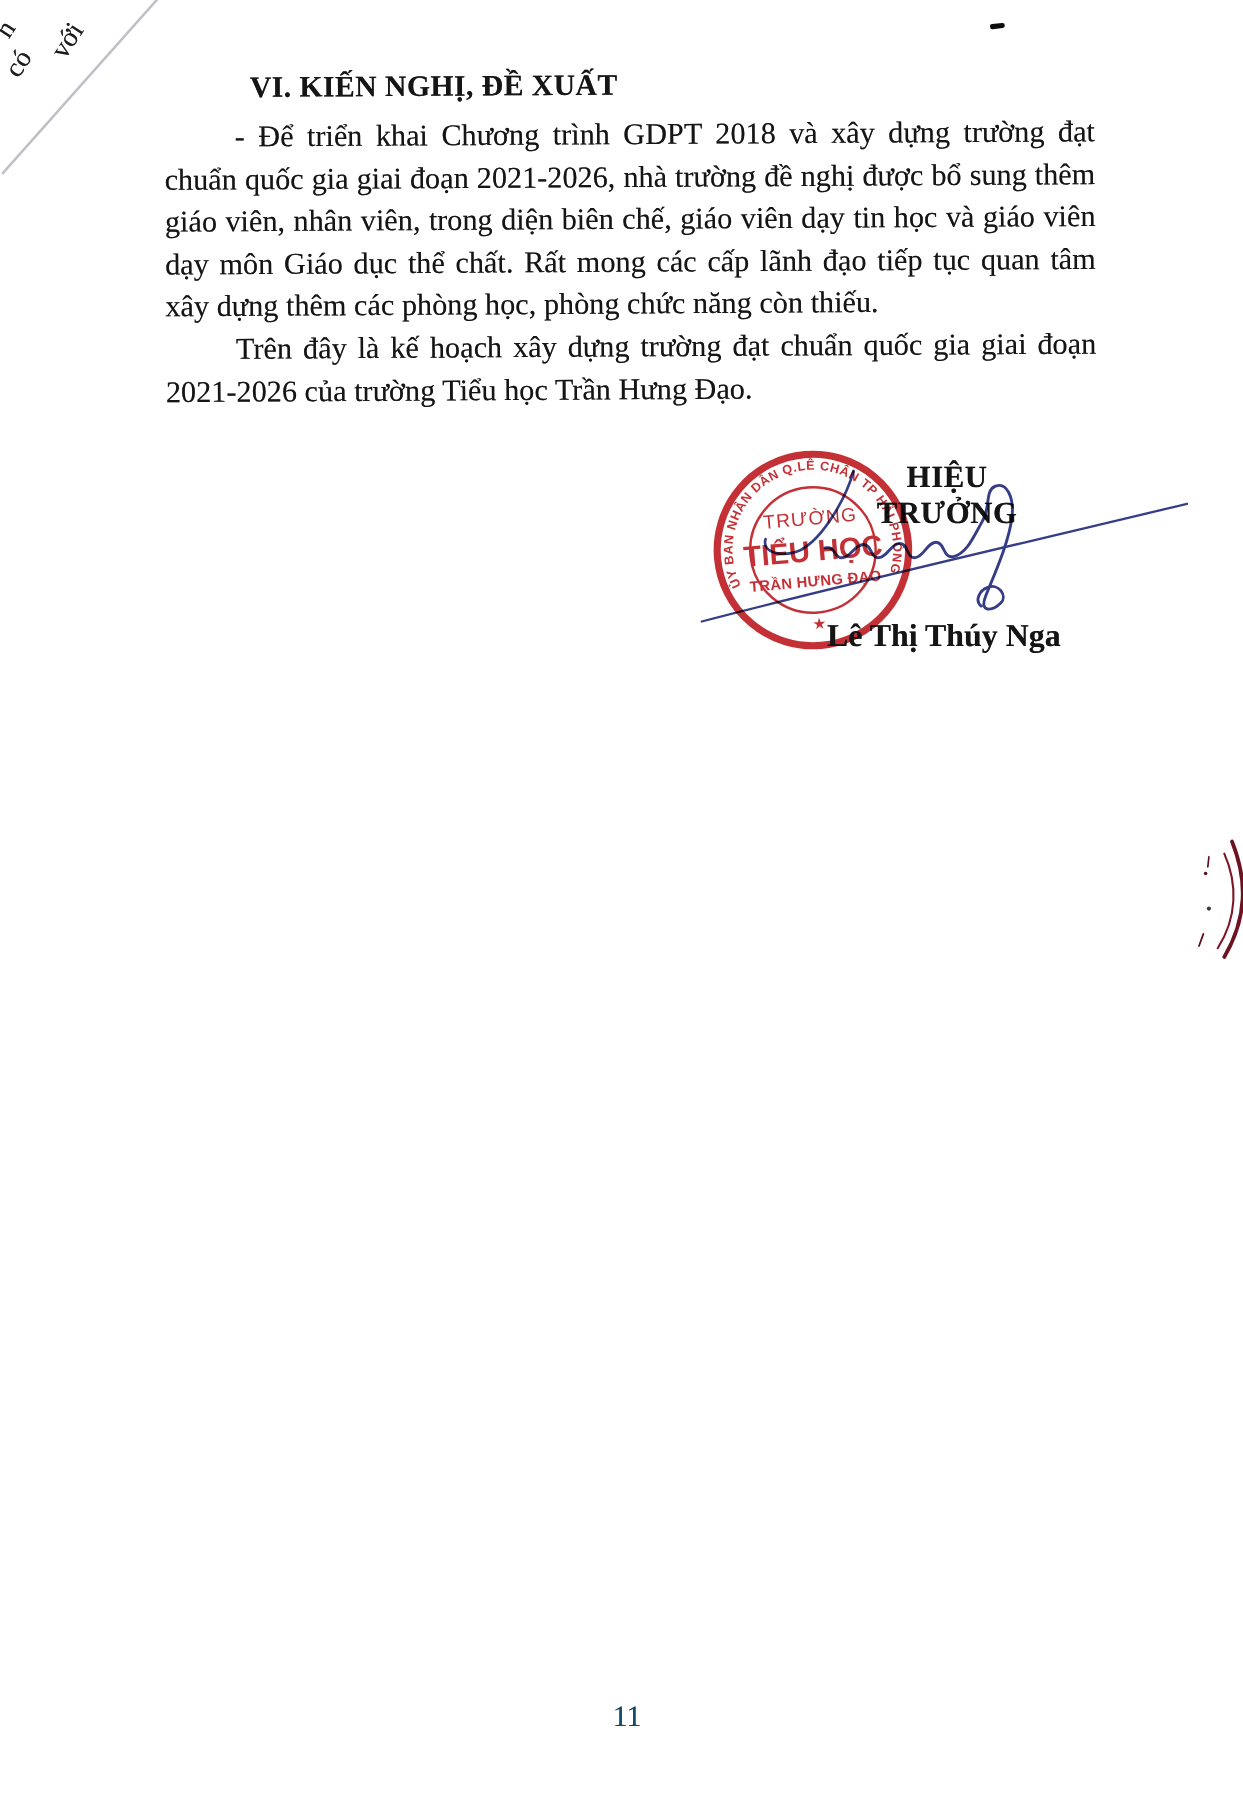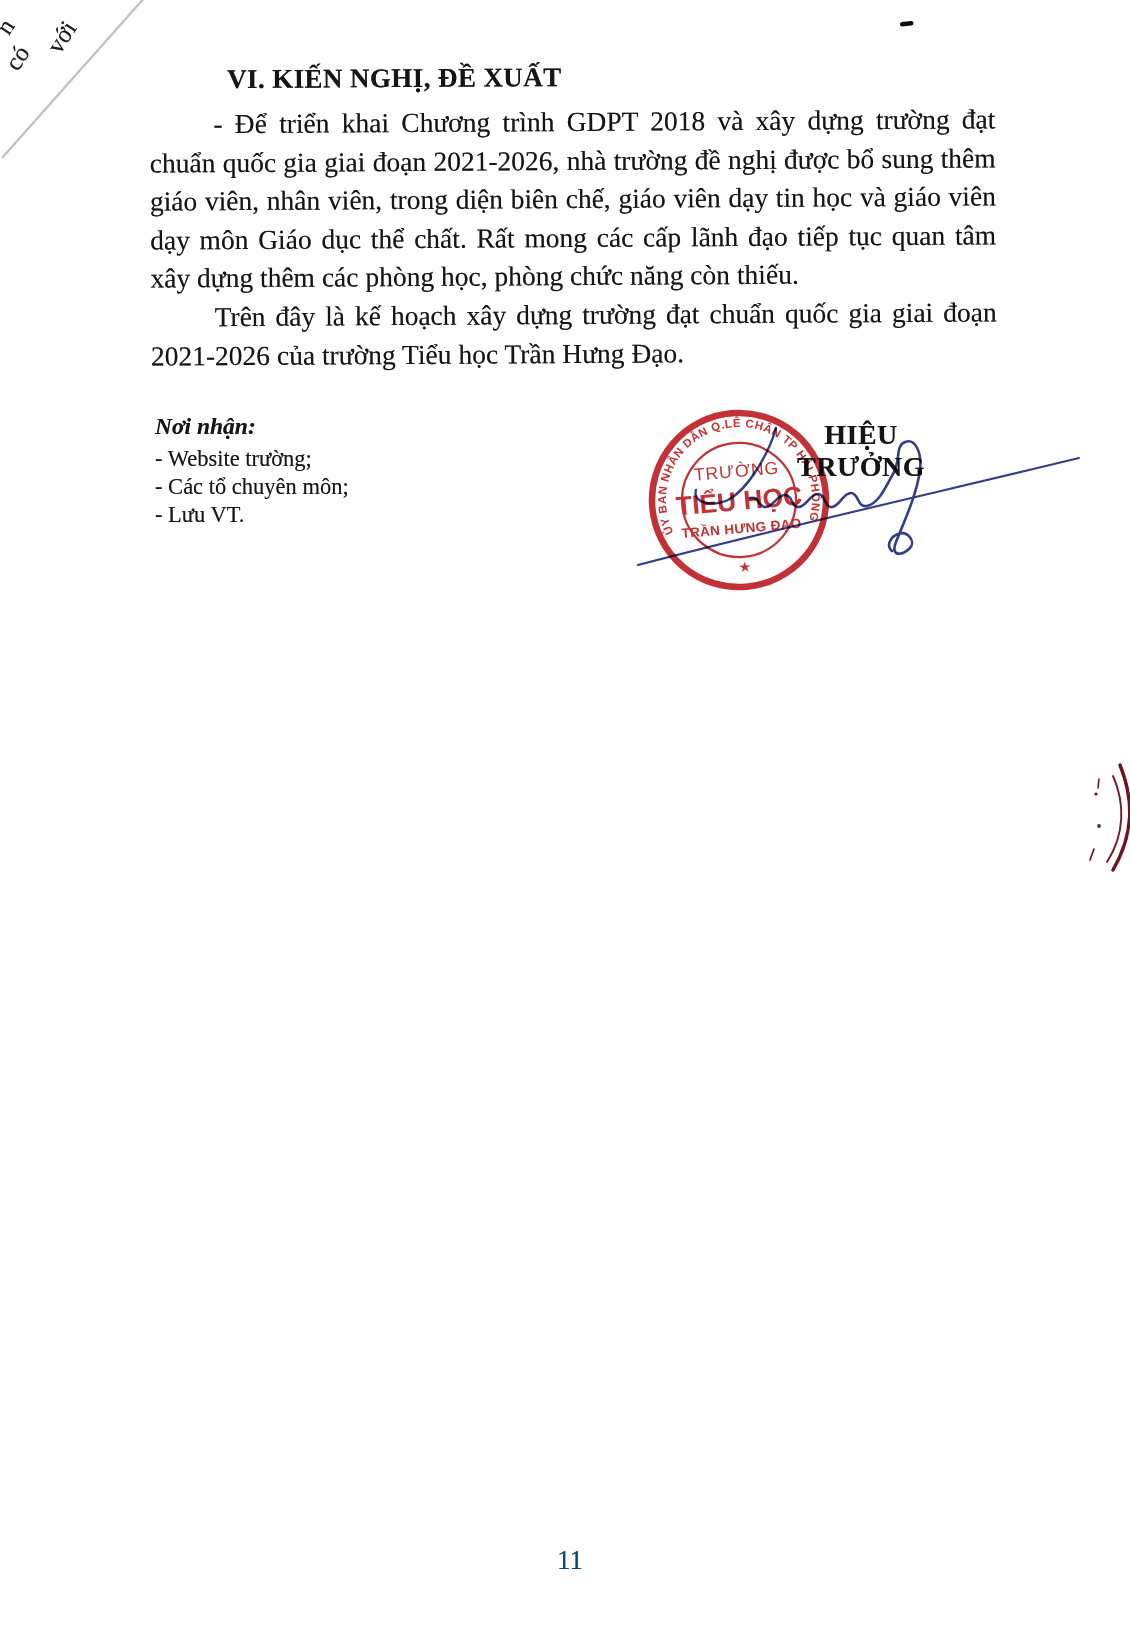--- a/index.html
+++ b/index.html
@@ -99,26 +99,20 @@
   <span class="fold-frag frag-0">n</span>
   <span class="fold-frag frag-1">có</span>
   <span class="fold-frag frag-2">với</span>
 
   <div class="doc">
     <h1>VI. KIẾN NGHỊ, ĐỀ XUẤT</h1>
     <p class="par">- Để triển khai Chương trình GDPT 2018 và xây dựng trường đạt chuẩn quốc gia giai đoạn 2021-2026, nhà trường đề nghị được bổ sung thêm giáo viên, nhân viên, trong diện biên chế, giáo viên dạy tin học và giáo viên dạy môn Giáo dục thể chất. Rất mong các cấp lãnh đạo tiếp tục quan tâm xây dựng thêm các phòng học, phòng chức năng còn thiếu.</p>
     <p class="par">Trên đây là kế hoạch xây dựng trường đạt chuẩn quốc gia giai đoạn 2021-2026 của trường Tiểu học Trần Hưng Đạo.</p>
   </div>
 
-  <div class="recipients">
-    <div class="rlabel">Nơi nhận:</div>
-    <div class="ritem">- Website trường;</div>
-    <div class="ritem">- Các tổ chuyên môn;</div>
-    <div class="ritem">- Lưu VT.</div>
-  </div>
 
   <div class="sig-title">HIỆU TRƯỞNG</div>
 
   <svg class="stamp" viewBox="0 0 188 192">
     <circle cx="94" cy="96" r="87" fill="none" stroke="#bf2127" stroke-width="6.5"></circle>
     <circle cx="94" cy="96" r="57" fill="none" stroke="#bf2127" stroke-width="2.2"></circle>
     <defs>
       <path id="ringPath" d="M 42.4 147.6 A 73 73 0 1 1 145.6 147.6"></path>
     </defs>
     <text fill="#bf2127" font-size="11.5" font-weight="700" letter-spacing="0.6">
@@ -148,16 +142,17 @@
                C 315 38 322 52 320 70
                C 317 94 304 122 296 142
                C 290 157 302 156 310 148
                C 316 142 308 130 298 134
                C 290 137 286 146 292 151" stroke-width="2.6"></path>
 
       <path d="M 38 165 C 180 128 330 94 479 58" stroke-width="2.1"></path>
     </g>
   </svg>
 
+  <div class="sig-name">Lê Thị Thúy Nga</div>
 
   <div class="page-number">11</div>
 
 </div>
 
 </body></html>

